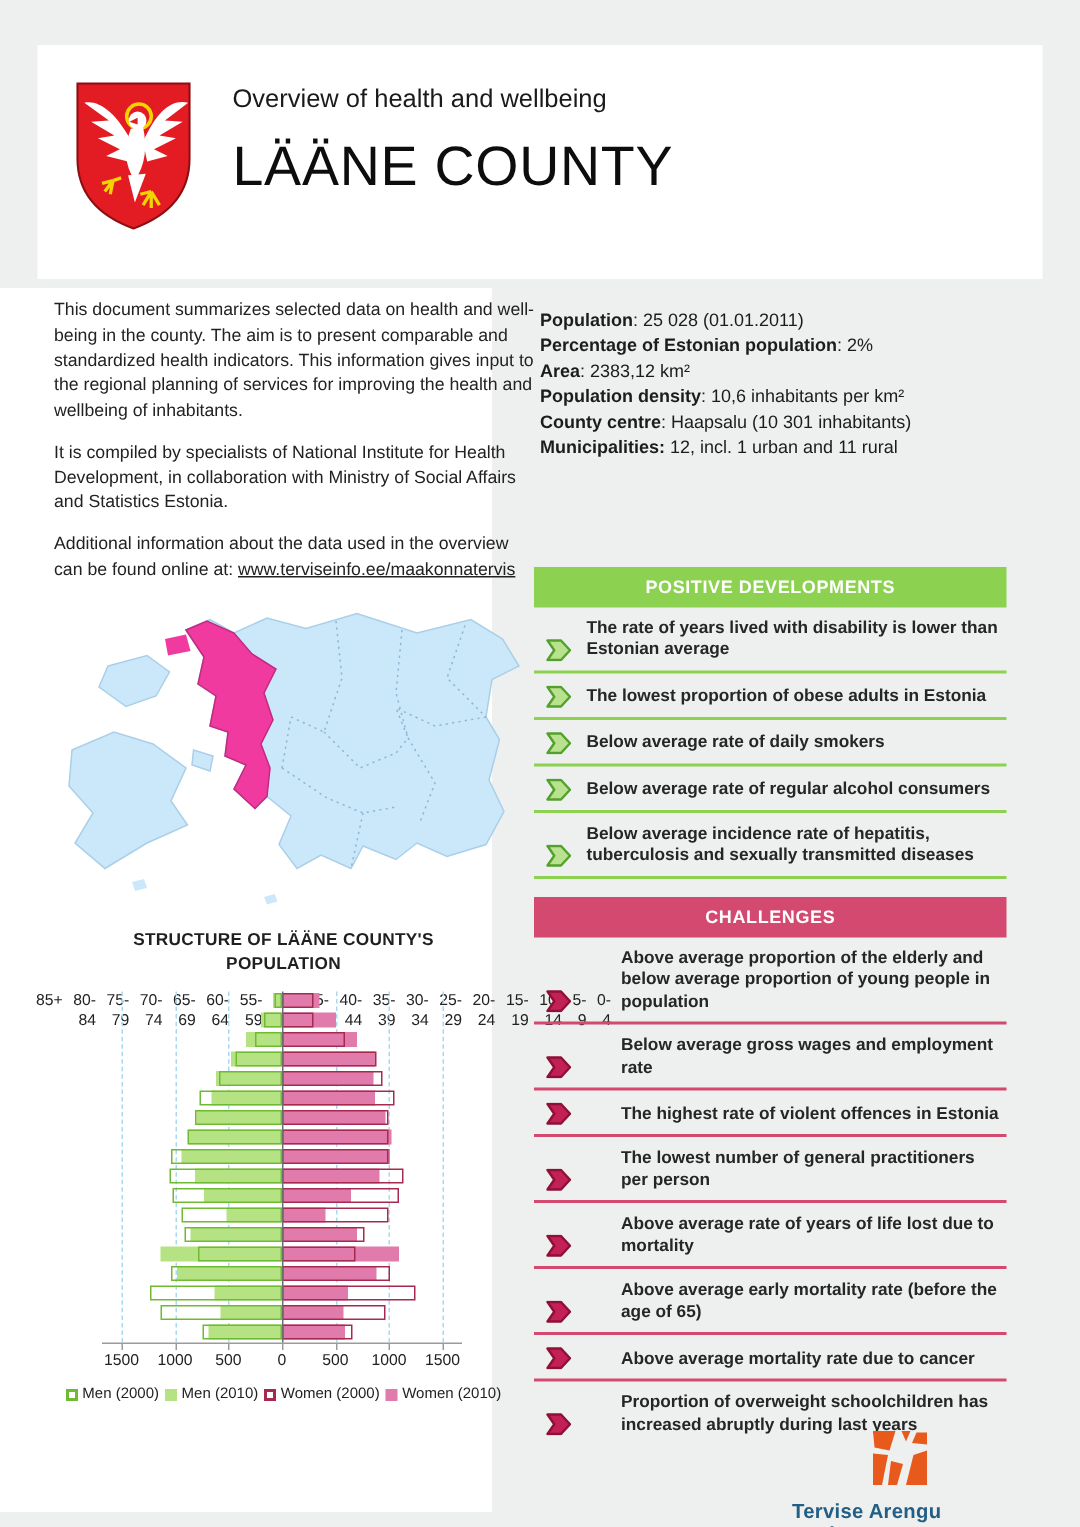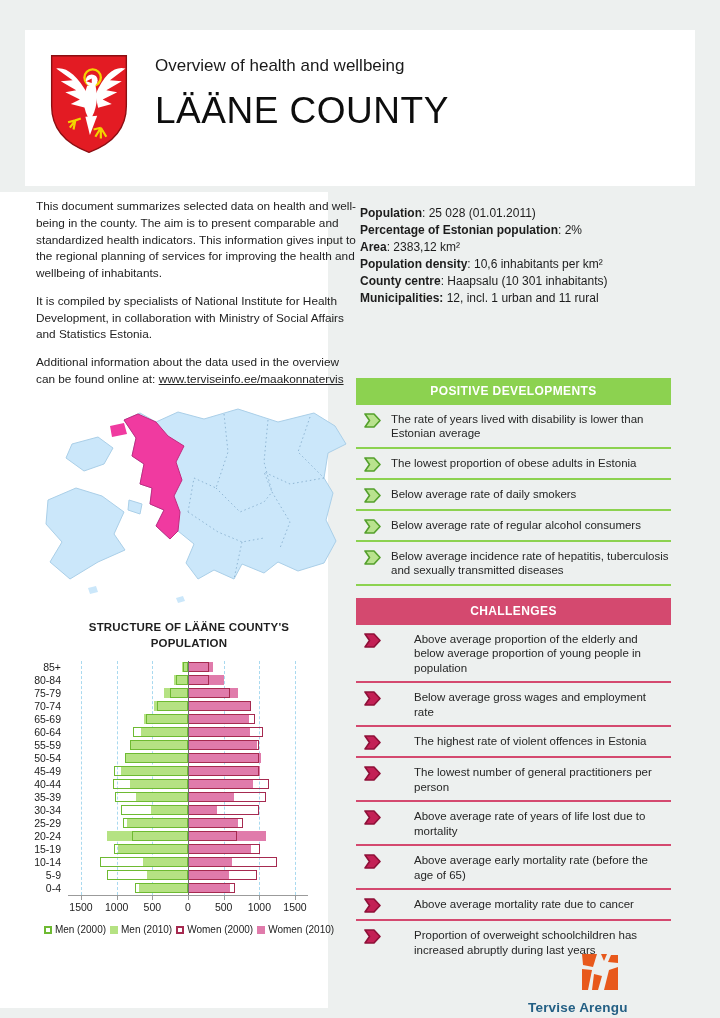--- a/index.html
+++ b/index.html
@@ -17,21 +17,21 @@
 
   .left-col{position:absolute;left:0;top:192px;width:328px;height:816px;background:#fff;}
   .intro{position:absolute;left:36px;top:6px;width:320px;font-size:11.8px;line-height:1.42;color:#222;}
   .intro p{margin:0 0 11px 0;}
   .intro a{color:#222;text-decoration:underline;cursor:pointer;}
   .map-wrap{position:absolute;left:28px;top:200px;width:328px;height:218px;}
 
   .chart{position:absolute;left:24px;top:428px;width:330px;}
   .chart-title{font-weight:bold;font-size:11.5px;text-align:center;line-height:1.35;max-width:210px;margin:0 auto 10px auto;letter-spacing:.2px;}
   .chart-flex{display:flex;}
-  .ylabels{width:44px;display:flex;flex-direction:column;font-size:10.5px;color:#222;}
+  .ylabels{width:44px;display:flex;flex-direction:row;font-size:10.5px;color:#222;}
   .ylabels div{height:13px;line-height:13px;text-align:right;padding-right:7px;}
   .plot{position:relative;width:240px;height:234px;}
   .gridline{position:absolute;top:0;bottom:0;width:0;border-left:1px dashed var(--grid,#a9d9ef);}
   .zeroline{position:absolute;top:0;bottom:0;width:1px;background:#6d6d6d;z-index:4;}
   .pyr-row{position:relative;height:13px;}
   .bar{position:absolute;top:1px;height:10px;box-sizing:border-box;}
   .bar.fill{z-index:1;}
   .bar.outline{z-index:3;background:transparent;border:1.5px solid;}
   .xaxis{position:relative;height:20px;border-top:1px solid #9b9b9b;}
   .tick{position:absolute;top:0;width:1px;height:4px;background:#9b9b9b;}
@@ -41,21 +41,21 @@
   .legend .entry{display:flex;align-items:center;white-space:nowrap;}
 
   .right-col{position:absolute;left:356px;top:0;width:315px;height:1018px;}
   .stats{position:absolute;top:205px;left:4px;width:308px;font-size:12px;line-height:1.42;color:#1c1c1c;}
   .stats b{font-weight:bold;}
   .panel{position:absolute;left:0;width:315px;}
   .panel-head{height:27px;line-height:27px;text-align:center;color:#fff;font-weight:bold;font-size:12px;letter-spacing:.4px;}
   .panel-head.green{background:var(--green,#8cd250);}
   .panel-head.red{background:var(--red,#d4496f);}
   ul.plist{list-style:none;margin:0;padding:0;}
-  ul.plist li{display:flex;align-items:flex-start;gap:10px;padding:6px 2px 6px 8px;font-size:11.5px;line-height:1.26;color:#262626;}
+  ul.plist li{display:flex;align-items:flex-end;gap:10px;padding:6px 2px 6px 8px;font-size:11.5px;line-height:1.26;color:#262626;font-weight:bold;}
   ul.green-list li{border-bottom:2px solid var(--green,#8cd250);}
   ul.red-list li{border-bottom:2px solid var(--red,#d4496f);gap:33px;}
   ul.red-list li:last-child{border-bottom:none;}
   ul.plist li svg{flex:none;margin-top:2px;}
   ul.plist li span{padding-top:1px;}
   #panel-positive{top:378px;}
   #panel-challenges{top:598px;}
 
   .footer-logo{position:absolute;left:172px;top:952px;display:flex;align-items:center;gap:8px;flex-direction:column;}
   .logo-text .org{font-size:13.5px;font-weight:bold;color:#235f84;letter-spacing:.2px;}

